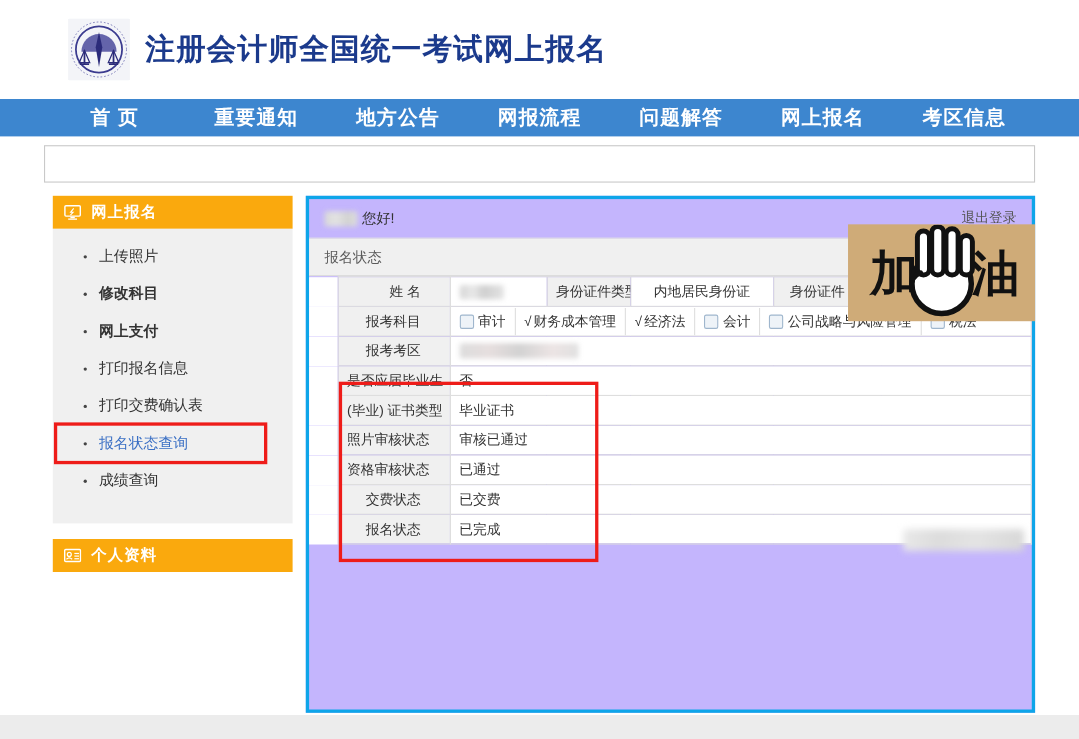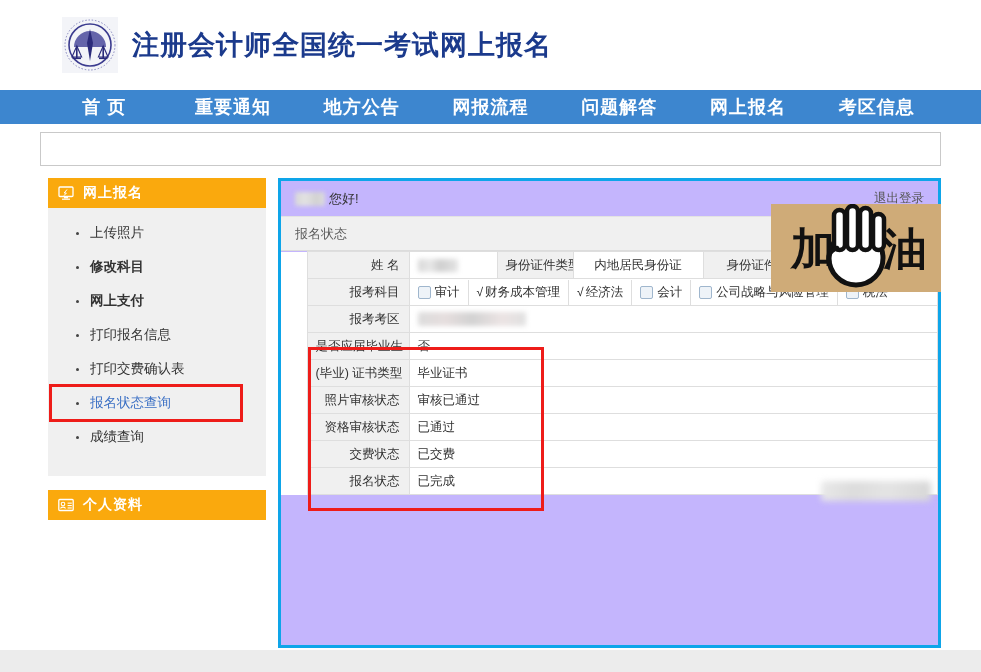--- a/index.html
+++ b/index.html
@@ -230,21 +230,21 @@
     border-left: none;
     border-top: none;
     border-bottom: none;
     background: #ffffff;
   }
   .status-table td.lbl {
     width: 102px;
     background: #f0f0f0;
     text-align: right;
     color: #333;
-    padding-right: 9px;
+    padding-right: 26px;
   }
   .status-table td.val { text-align: left; color: #333; }
 
   .subj-cell { padding: 0 !important; }
   .subj-row {
     display: flex;
     align-items: stretch;
     height: 25px;
   }
   .subj {

